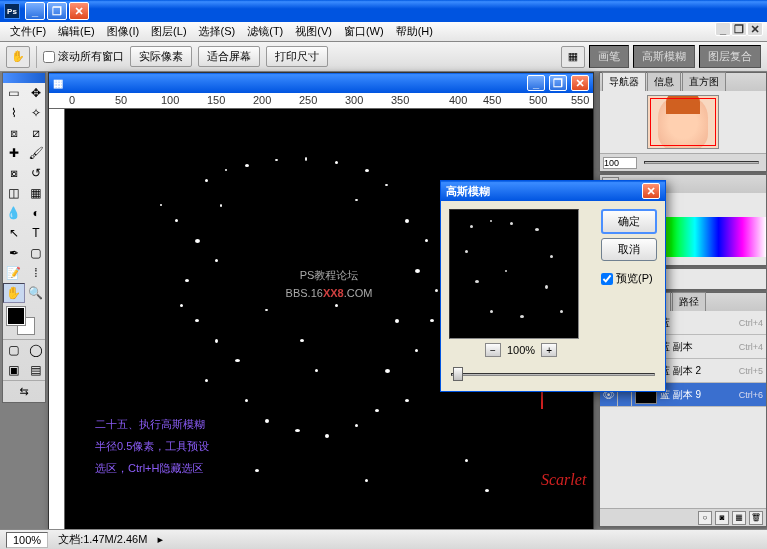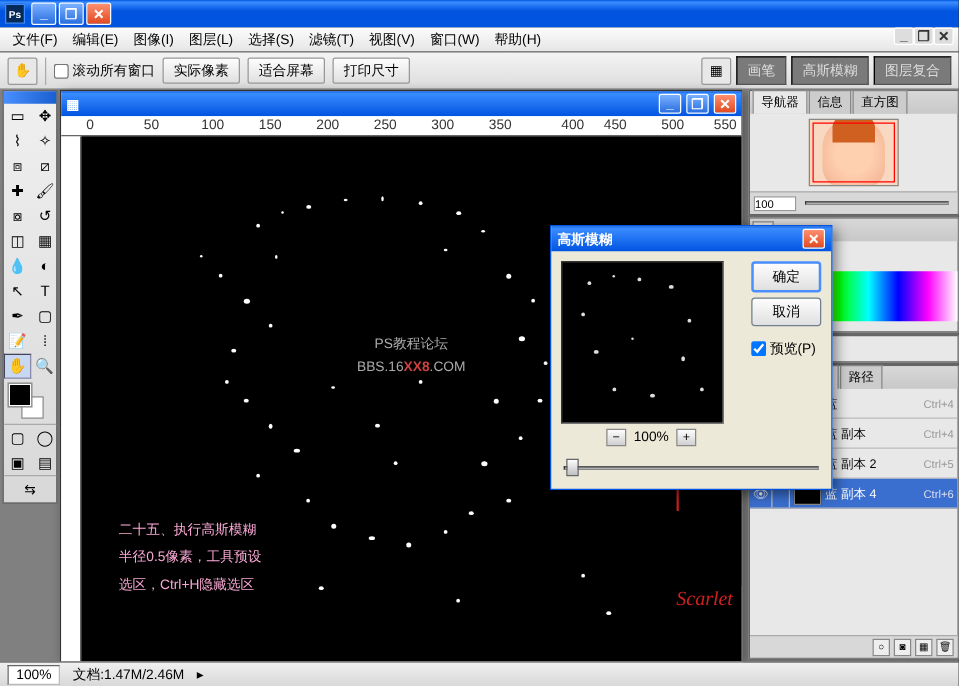--- a/index.html
+++ b/index.html
@@ -47,21 +47,21 @@
 .docwin .dtitle .winbtn { width: 18px; height: 16px; }
 .ruler-h { height: 16px; background: #fff; border-bottom: 1px solid #666; position: relative; overflow: hidden; font-size: 8px; }
 .ruler-h span { position: absolute; top: 1px; color: #333; }
 .ruler-v { width: 16px; background: #fff; border-right: 1px solid #666; }
 .docbody { flex: 1; display: flex; }
 .canvas { flex: 1; background: #000; position: relative; overflow: hidden; }
 .speckle { position: absolute; inset: 0; }
 .speckle div { position: absolute; background: #fff; border-radius: 50%; }
 .watermark { position: absolute; left: 50%; top: 42%; transform: translate(-50%,-50%); color: #aaa; text-align: center; line-height: 1.6; font-size: 13px; text-shadow: 0 0 3px #000; }
 .watermark .red { color: #d04040; font-weight: bold; }
-.redtext { position: absolute; left: 30px; bottom: 50px; color: #f9a8d4; font-size: 18px; line-height: 2; font-family: SimSun; }
+.redtext { position: absolute; left: 30px; bottom: 50px; color: #8b5cf6; font-size: 18px; line-height: 2; font-family: SimSun; }
 .scarlet { position: absolute; right: -28px; top: 260px; width: 90px; height: 120px; }
 .scarlet .silh { width: 60px; height: 80px; background: #000; border-radius: 30px 30px 10px 40px; position: absolute; left: 15px; top: 20px; }
 .scarlet .hat { width: 70px; height: 40px; border: 2px solid #d02020; border-radius: 50% 50% 0 0; position: absolute; top: 0; left: 10px; border-bottom: none; }
 .scarlet .txt { position: absolute; bottom: 0; left: 10px; color: #d02020; font-family: serif; font-size: 16px; font-style: italic; }
 
 
 .dialog { position: absolute; left: 440px; top: 108px; width: 226px; background: #ece9d8; border: 1px solid #0054e0; box-shadow: 3px 3px 10px rgba(0,0,0,.5); z-index: 20; }
 .dialog .dlgtitle { height: 20px; background: linear-gradient(#0058e0, #3b8cff 8%, #0054e0); color: #fff; font-weight: bold; display: flex; align-items: center; padding: 0 5px; }
 .dialog .dlgtitle .spacer { flex: 1; }
 .dialog .dlgbody { padding: 8px; display: flex; gap: 8px; }
@@ -392,21 +392,21 @@
           <div class="eye"></div>
             <div class="link"></div>
           <div class="lthumb"></div>
           <div class="lname">蓝 副本 2</div>
           <div class="shortcut">Ctrl+5</div>
         </div>
         <div class="layer-row active">
           <div class="eye">👁</div>
             <div class="link"></div>
           <div class="lthumb"></div>
-          <div class="lname">蓝 副本 4</div>
+          <div class="lname">蓝 副本 9</div>
           <div class="shortcut">Ctrl+6</div>
         </div>
       </div>
       <div class="panel-footer">
         <div class="pf-icon">○</div>
         <div class="pf-icon">◙</div>
         <div class="pf-icon">▦</div>
         <div class="pf-icon">🗑</div>
       </div>
     </div>

